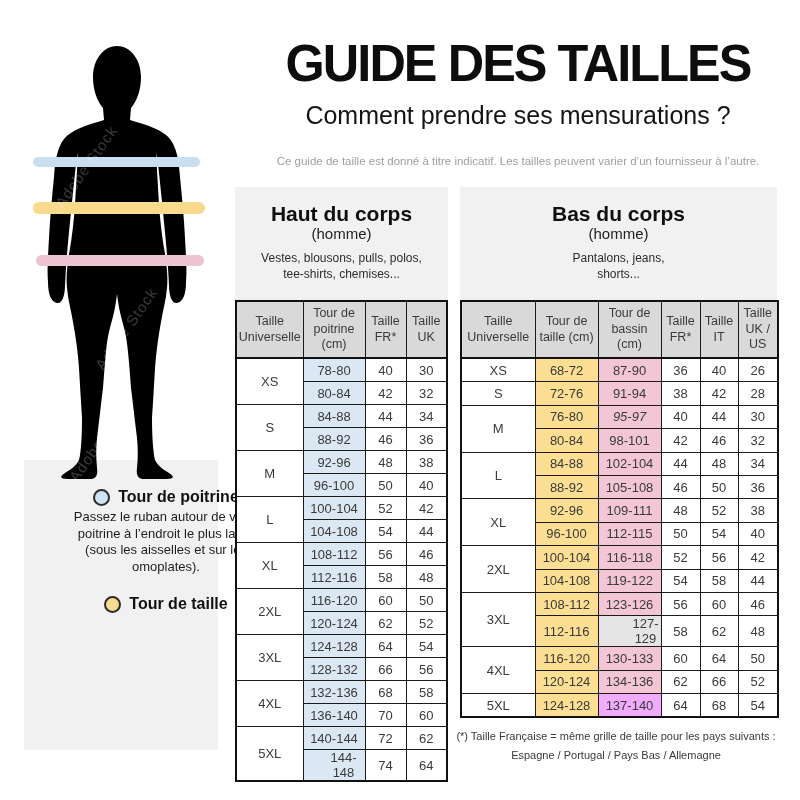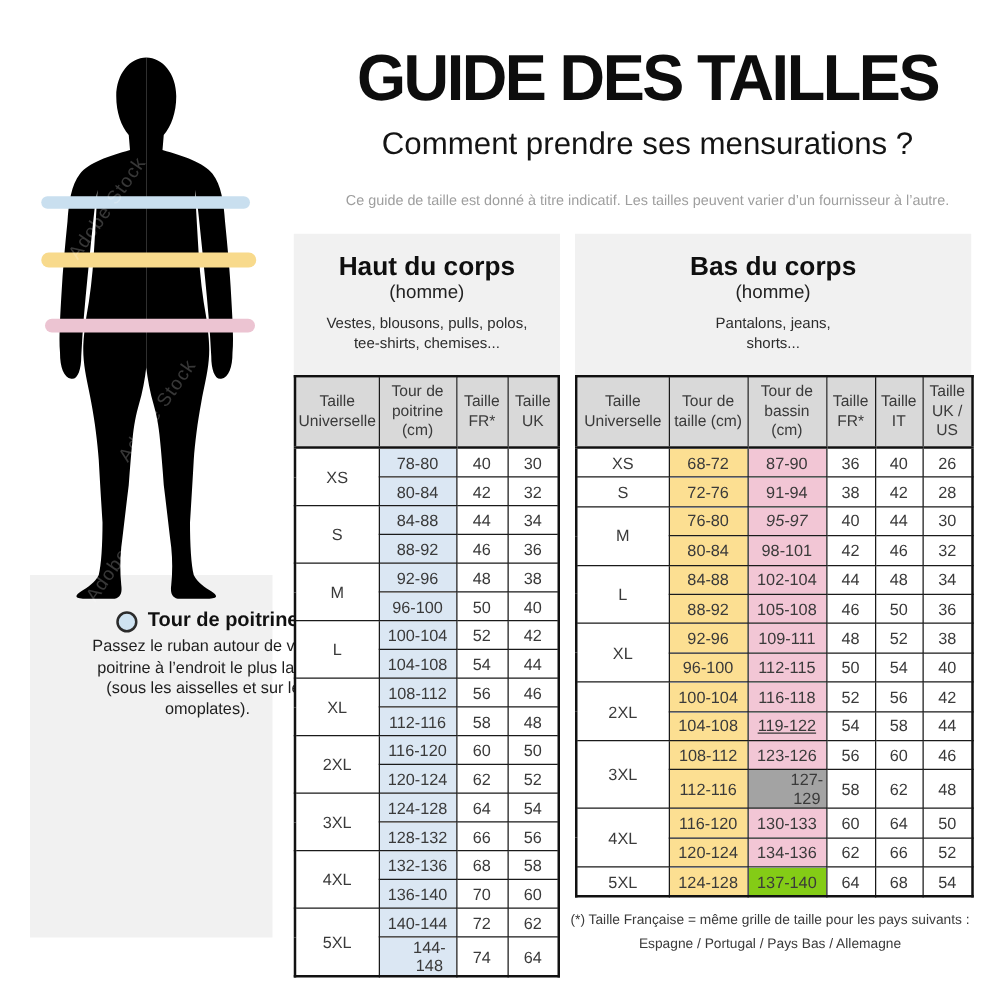--- a/index.html
+++ b/index.html
@@ -104,20 +104,24 @@
 
   <div class="legend">
     <div class="legend-item">
       <div class="legend-head">
         <span class="legend-dot" style="background: rgb(207, 227, 241);"></span>
         <span class="legend-title">Tour de poitrine</span>
       </div>
       <div class="legend-text">Passez le ruban autour de votre poitrine à l’endroit le plus large (sous les aisselles et sur les omoplates).</div>
     </div>
     <div class="legend-item">
+      <div class="legend-head">
+        <span class="legend-dot" style="background: rgb(248, 220, 146);"></span>
+        <span class="legend-title">Tour de taille</span>
+      </div>
     </div>
   </div>
 </div>
 
 <div class="header">
   <div class="title">GUIDE DES TAILLES</div>
   <div class="subtitle">Comment prendre ses mensurations ?</div>
   <div class="note">Ce guide de taille est donné à titre indicatif. Les tailles peuvent varier d’un fournisseur à l’autre.</div>
 </div>
 
@@ -341,36 +345,36 @@
           <tr>
             <td rowspan="2">2XL</td>
             <td style="background: rgb(252, 223, 146);">100-104</td>
             <td style="background: rgb(242, 198, 213);">116-118</td>
             <td>52</td>
             <td>56</td>
             <td>42</td>
           </tr>
           <tr>
             <td style="background: rgb(252, 223, 146);">104-108</td>
-            <td style="background: rgb(242, 198, 213); text-decoration: underline;">119-122</td>
+            <td style="background: rgb(242, 198, 213);">119-122</td>
             <td>54</td>
             <td>58</td>
             <td>44</td>
           </tr>
           <tr>
             <td rowspan="2">3XL</td>
             <td style="background: rgb(252, 223, 146);">108-112</td>
             <td style="background: rgb(242, 198, 213);">123-126</td>
             <td>56</td>
             <td>60</td>
             <td>46</td>
           </tr>
           <tr>
             <td style="background: rgb(252, 223, 146);">112-116</td>
-            <td style="background: #a3a3a3; padding-left: 33px;">127-129</td>
+            <td style="background: #e5e5e5; padding-left: 33px;">127-129</td>
             <td>58</td>
             <td>62</td>
             <td>48</td>
           </tr>
           <tr>
             <td rowspan="2">4XL</td>
             <td style="background: rgb(252, 223, 146);">116-120</td>
             <td style="background: rgb(242, 198, 213);">130-133</td>
             <td>60</td>
             <td>64</td>
@@ -379,21 +383,21 @@
           <tr>
             <td style="background: rgb(252, 223, 146);">120-124</td>
             <td style="background: rgb(242, 198, 213);">134-136</td>
             <td>62</td>
             <td>66</td>
             <td>52</td>
           </tr>
           <tr>
             <td rowspan="1">5XL</td>
             <td style="background: rgb(252, 223, 146);">124-128</td>
-            <td style="background: #84cc16;">137-140</td>
+            <td style="background: #f0abfc;">137-140</td>
             <td>64</td>
             <td>68</td>
             <td>54</td>
           </tr>
         </tbody>
       </table>
     </div>
 </div>
 
 <div class="footnote">

